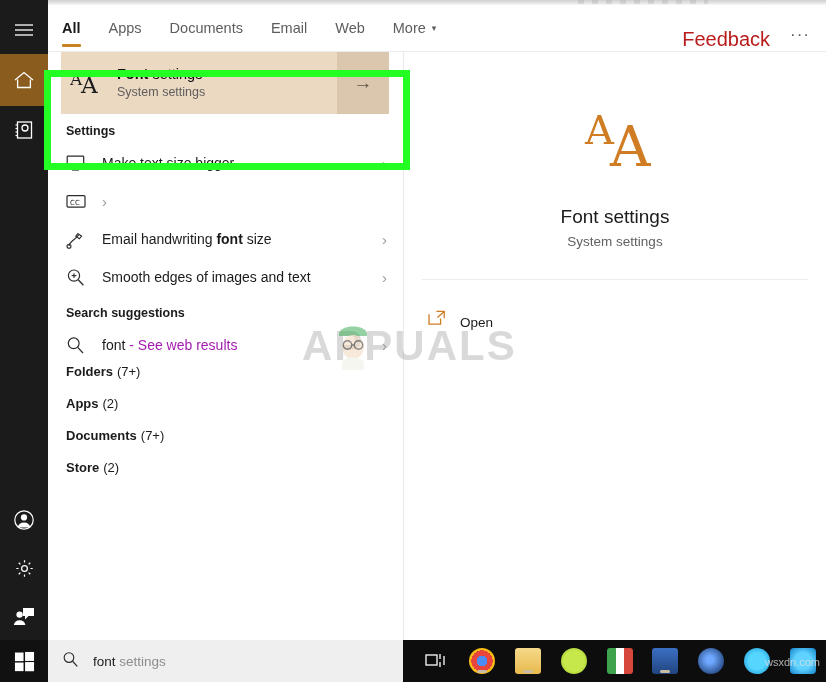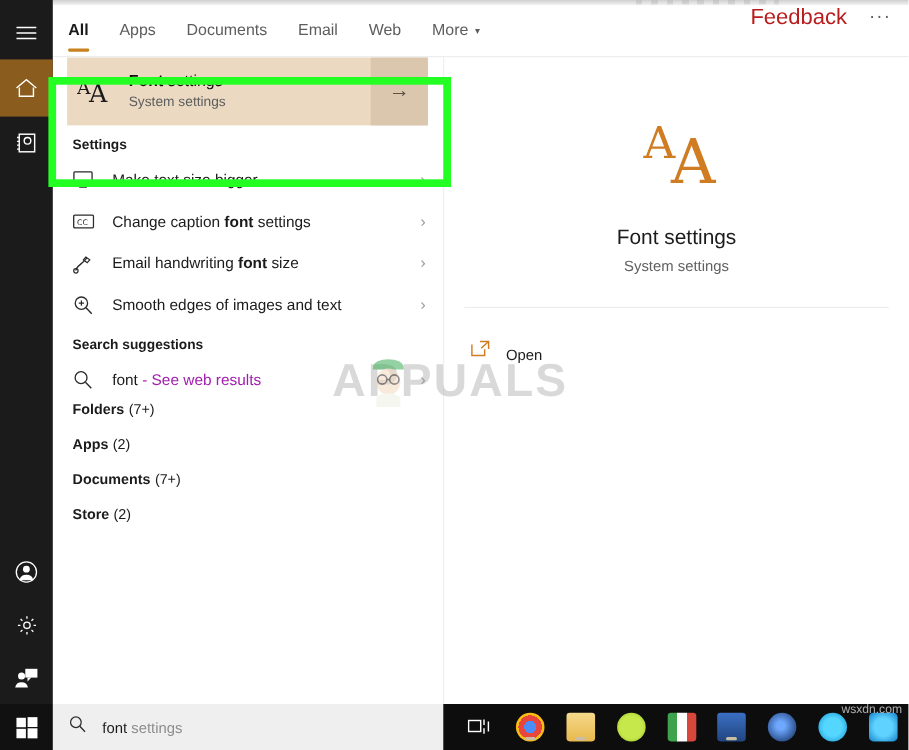--- a/index.html
+++ b/index.html
@@ -31,21 +31,21 @@
   #topstrip{
     position:absolute;left:48px;top:0;width:778px;height:5px;
     background:linear-gradient(to bottom,#cfcfcf,#f6f6f6);z-index:5;
   }
   #topstrip .ghost{
     position:absolute;left:530px;top:0;width:130px;height:4px;opacity:.25;
     background:repeating-linear-gradient(90deg,#999 0 6px,transparent 6px 14px);
   }
   #tabbar{
     position:absolute;left:48px;top:5px;width:778px;height:46px;background:#ffffff;
-    border-bottom:1px solid #ebebeb;display:flex;align-items:flex-start;z-index:6;
+    border-bottom:1px solid #ebebeb;display:flex;align-items:flex-end;z-index:6;
   }
   .tab{
     position:relative;height:46px;display:flex;align-items:center;
     padding:0 14px;font-size:14.5px;color:#5d5d5d;cursor:pointer;white-space:nowrap;
   }
   .tab.active{color:#1b1b1b;font-weight:bold;}
   .tab.active::after{
     content:"";position:absolute;left:14px;right:14px;bottom:4px;height:3px;
     background:#c8821f;border-radius:1px;
   }
@@ -130,21 +130,21 @@
     border:7px solid #23ff23;box-sizing:border-box;z-index:50;pointer-events:none;
   }
   
   #wm-appuals{
     position:absolute;left:302px;top:322px;z-index:20;pointer-events:none;
     font-size:42px;font-weight:bold;letter-spacing:2px;color:rgba(155,155,155,0.38);
     font-family:Liberation Sans, sans-serif;
   }
   #wm-face{position:absolute;left:333px;top:318px;z-index:21;opacity:.55;pointer-events:none;}
   #wm-wsxdn{
-    position:absolute;right:6px;bottom:31px;z-index:60;pointer-events:none;
+    position:absolute;right:6px;bottom:14px;z-index:60;pointer-events:none;
     font-size:11px;color:rgba(225,225,225,0.75);font-family:"Liberation Sans",sans-serif;
   }
 </style>
 </head>
 <body>
 
 <div id="rail">
   <div id="rail-top">
     <div class="rail-btn">
       <svg width="20" height="14" viewBox="0 0 20 14">
@@ -272,21 +272,20 @@
     <div class="r-chev">›</div>
   </div>
 
   <div class="row">
     <div class="r-icon">
       <svg width="20" height="15" viewBox="0 0 20 15">
         <rect x="1" y="1.6" width="18" height="11.5" rx="1" fill="none" stroke="#2b2b2b" stroke-width="1.2"></rect>
         <text x="4" y="10.6" font-family="DejaVu Sans, sans-serif" font-size="7" fill="#2b2b2b">CC</text>
       </svg>
     </div>
-    <div class="r-label"><span>Change caption </span><b>font</b><span> settings</span></div>
     <div class="r-chev">›</div>
   </div>
 
   <div class="row">
     <div class="r-icon">
       <svg width="20" height="19" viewBox="0 0 20 19">
         <path d="M3 16 C3 12, 8 11, 13 4.5" fill="none" stroke="#2b2b2b" stroke-width="1.2"></path>
         <path d="M12 3.6 l3.6 2.6 l-2.3 2.6 l-3.5-2.6 z" fill="none" stroke="#2b2b2b" stroke-width="1.1"></path>
         <circle cx="3" cy="16.2" r="2" fill="none" stroke="#2b2b2b" stroke-width="1.1"></circle>
       </svg>

